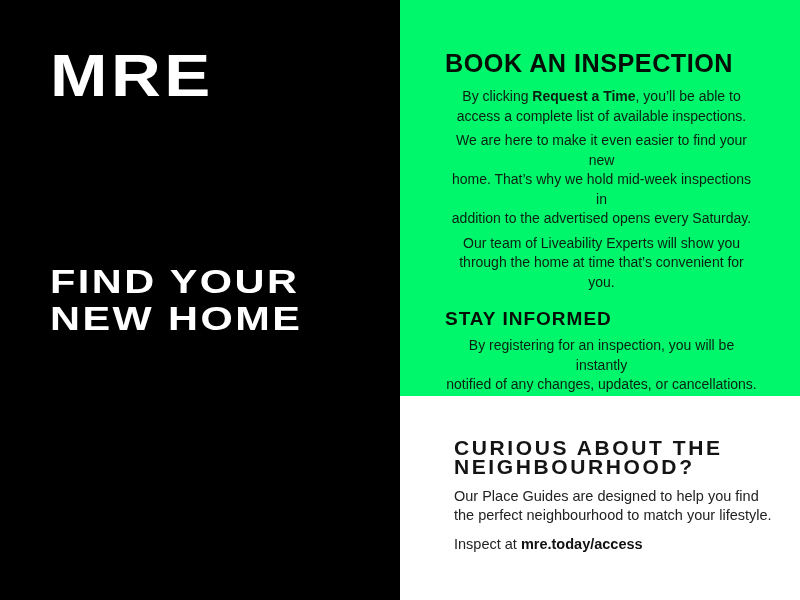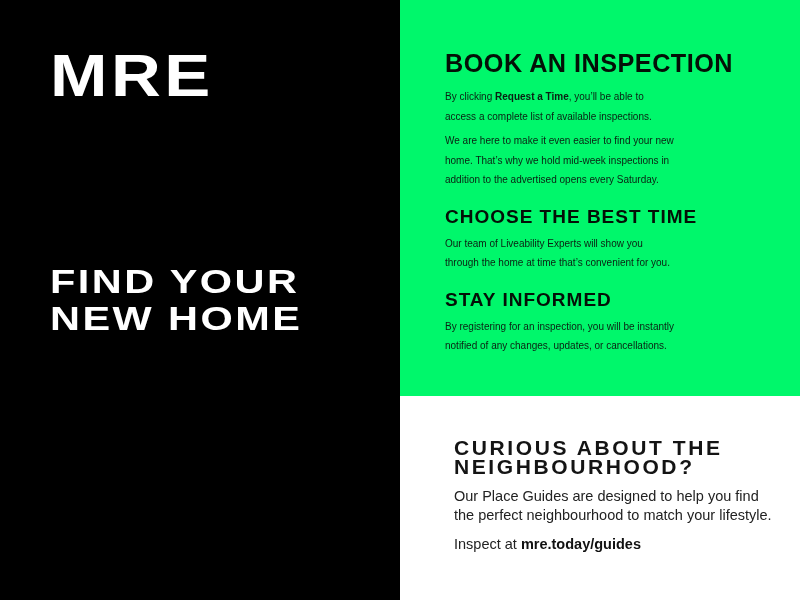--- a/index.html
+++ b/index.html
@@ -64,23 +64,24 @@
     white-space: nowrap;
   }
   .inspection-panel h2 {
     font-size: 19px; font-weight: 700; line-height: 19px;
     letter-spacing: 1px;
     color: var(--heading-on-green);
     margin: 17px 0 8px 0;
     white-space: nowrap;
   }
   .inspection-panel p {
-    font-size: 10px; line-height: 19.5px;
+    font-size: 14px; line-height: 19.5px;
     margin: 0 0 5px 0;
     white-space: pre-line;
+    text-align: center;
   }
   .inspection-panel p b { font-weight: 700; }
 
   
   .neighbourhood-panel {
     position: absolute; left: 409px; top: 396px; width: 400px; height: 204px;
     background: var(--panel-white);
     color: var(--text-dark);
     padding: 42px 22px 0 45px;
   }
@@ -112,32 +113,31 @@
   <div class="inspection-panel">
     <h1>BOOK AN INSPECTION</h1>
 
     <p><span>By clicking </span><b>Request a Time</b><span>, you’ll be able to
 access a complete list of available inspections.</span></p>
 
     <p>We are here to make it even easier to find your new
 home. That’s why we hold mid-week inspections in
 addition to the advertised opens every Saturday.</p>
 
-    <h2>CHOOSE THE BEST TIME</h2>
     <p>Our team of Liveability Experts will show you
 through the home at time that’s convenient for you.</p>
 
     <h2>STAY INFORMED</h2>
     <p>By registering for an inspection, you will be instantly
 notified of any changes, updates, or cancellations.</p>
   </div>
 
   <div class="neighbourhood-panel">
     <h1>CURIOUS ABOUT THE
 NEIGHBOURHOOD?</h1>
 
     <p>Our Place Guides are designed to help you find
 the perfect neighbourhood to match your lifestyle.</p>
 
-    <p class="explore-line"><span>Inspect at </span><b>mre.today/guides</b></p>
+    <p class="explore-line"><span>Inspect at </span><b>mre.today/access</b></p>
   </div>
 
 </div>
 
 </body></html>

